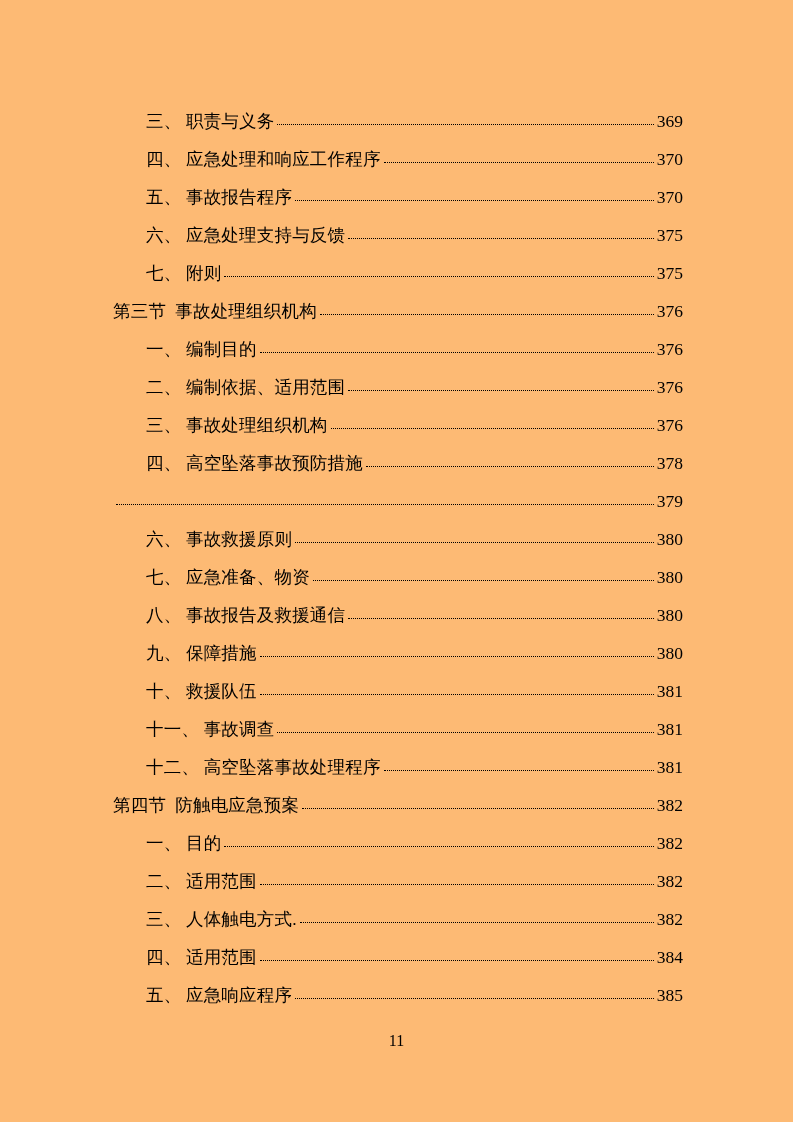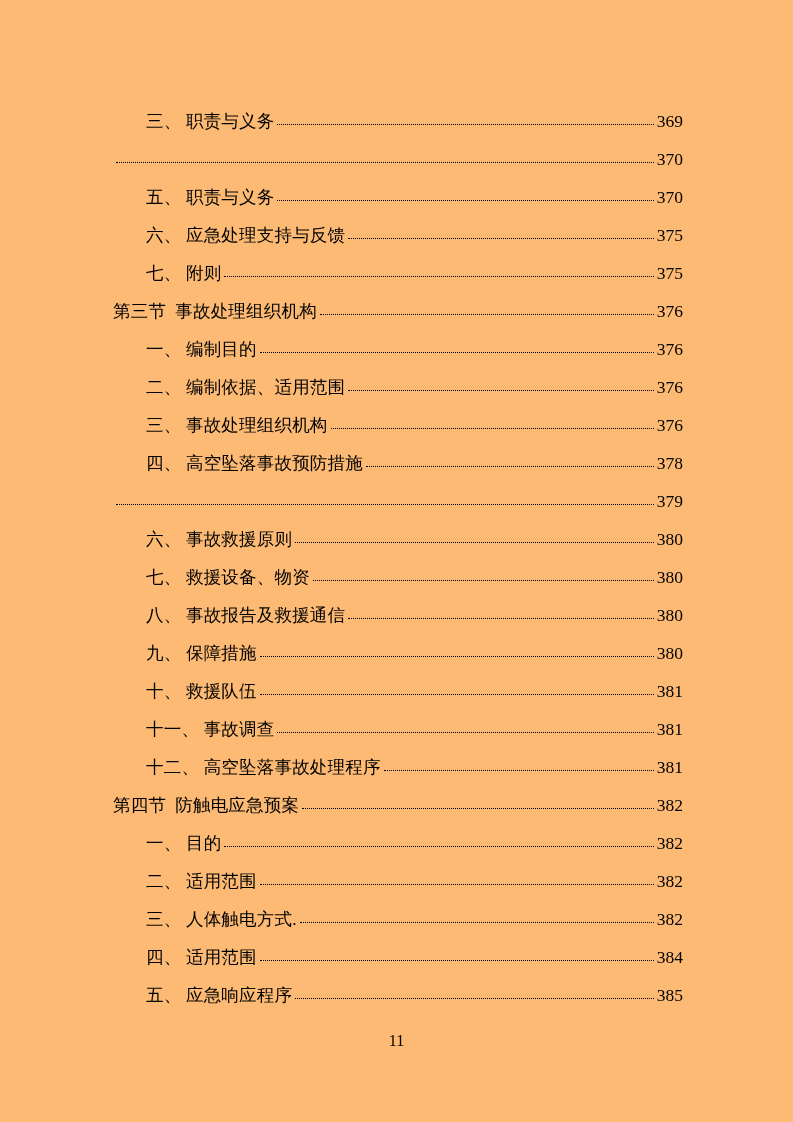--- a/index.html
+++ b/index.html
@@ -65,25 +65,26 @@
 
 <div class="page">
 
   <div class="toc" id="toc">
       <div class="toc-row lvl-item">
         <span class="label">三、 职责与义务</span>
         <span class="dots"></span>
         <span class="page-num">369</span>
       </div>
       <div class="toc-row lvl-item">
+        <span class="label">四、 应急处理和响应工作程序</span>
         <span class="dots"></span>
         <span class="page-num">370</span>
       </div>
       <div class="toc-row lvl-item">
-        <span class="label">五、 职责与义务</span>
+        <span class="label">五、 事故报告程序</span>
         <span class="dots"></span>
         <span class="page-num">370</span>
       </div>
       <div class="toc-row lvl-item">
         <span class="label">六、 应急处理支持与反馈</span>
         <span class="dots"></span>
         <span class="page-num">375</span>
       </div>
       <div class="toc-row lvl-item">
         <span class="label">七、 附则</span>
@@ -118,21 +119,21 @@
       <div class="toc-row lvl-item">
         <span class="dots"></span>
         <span class="page-num">379</span>
       </div>
       <div class="toc-row lvl-item">
         <span class="label">六、 事故救援原则</span>
         <span class="dots"></span>
         <span class="page-num">380</span>
       </div>
       <div class="toc-row lvl-item">
-        <span class="label">七、 救援设备、物资</span>
+        <span class="label">七、 应急准备、物资</span>
         <span class="dots"></span>
         <span class="page-num">380</span>
       </div>
       <div class="toc-row lvl-item">
         <span class="label">八、 事故报告及救援通信</span>
         <span class="dots"></span>
         <span class="page-num">380</span>
       </div>
       <div class="toc-row lvl-item">
         <span class="label">九、 保障措施</span>

